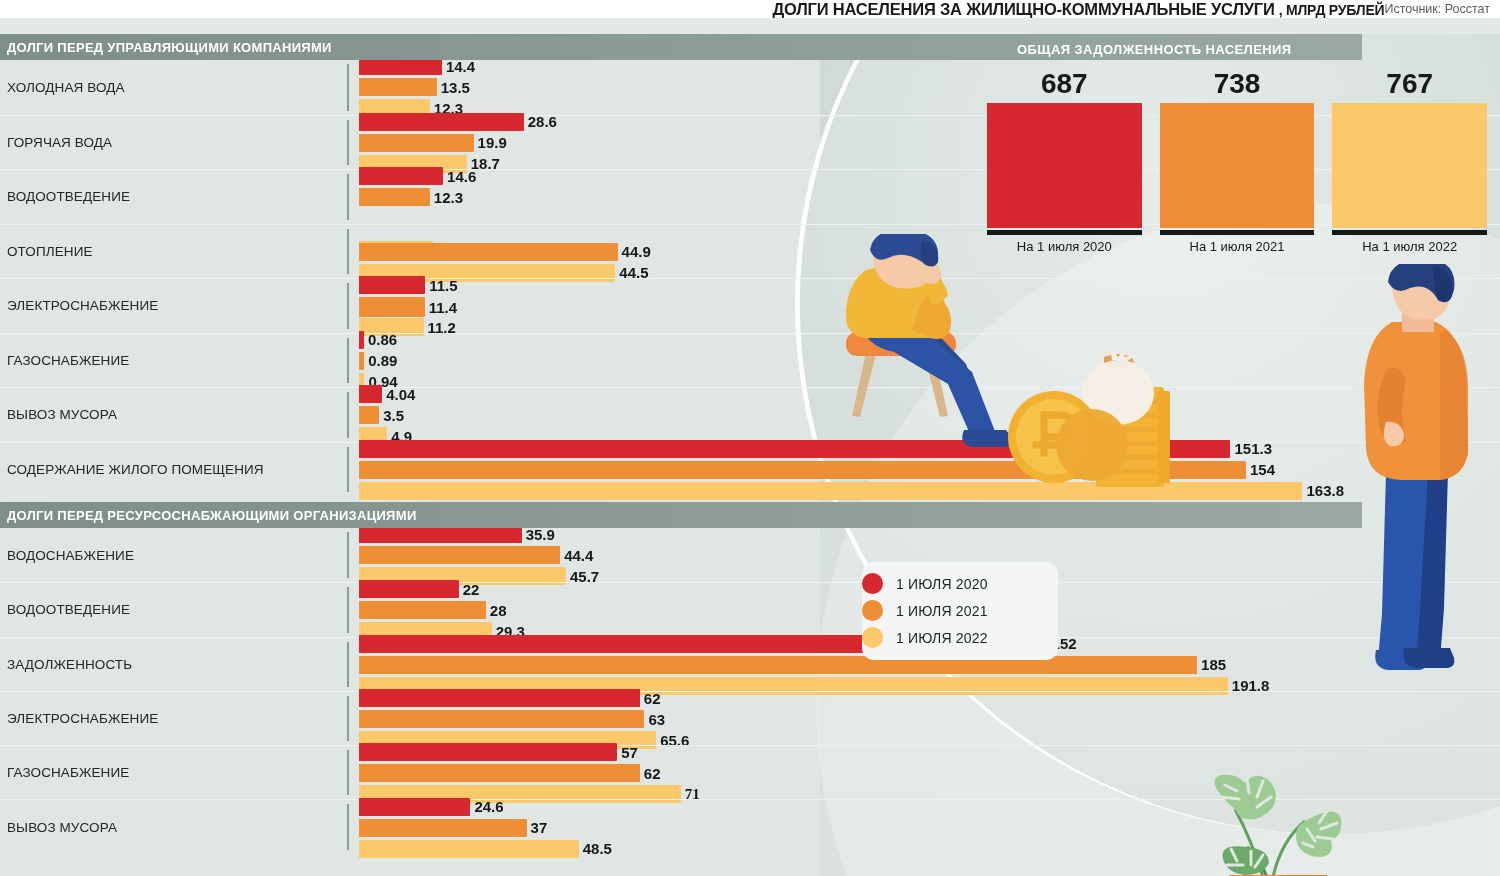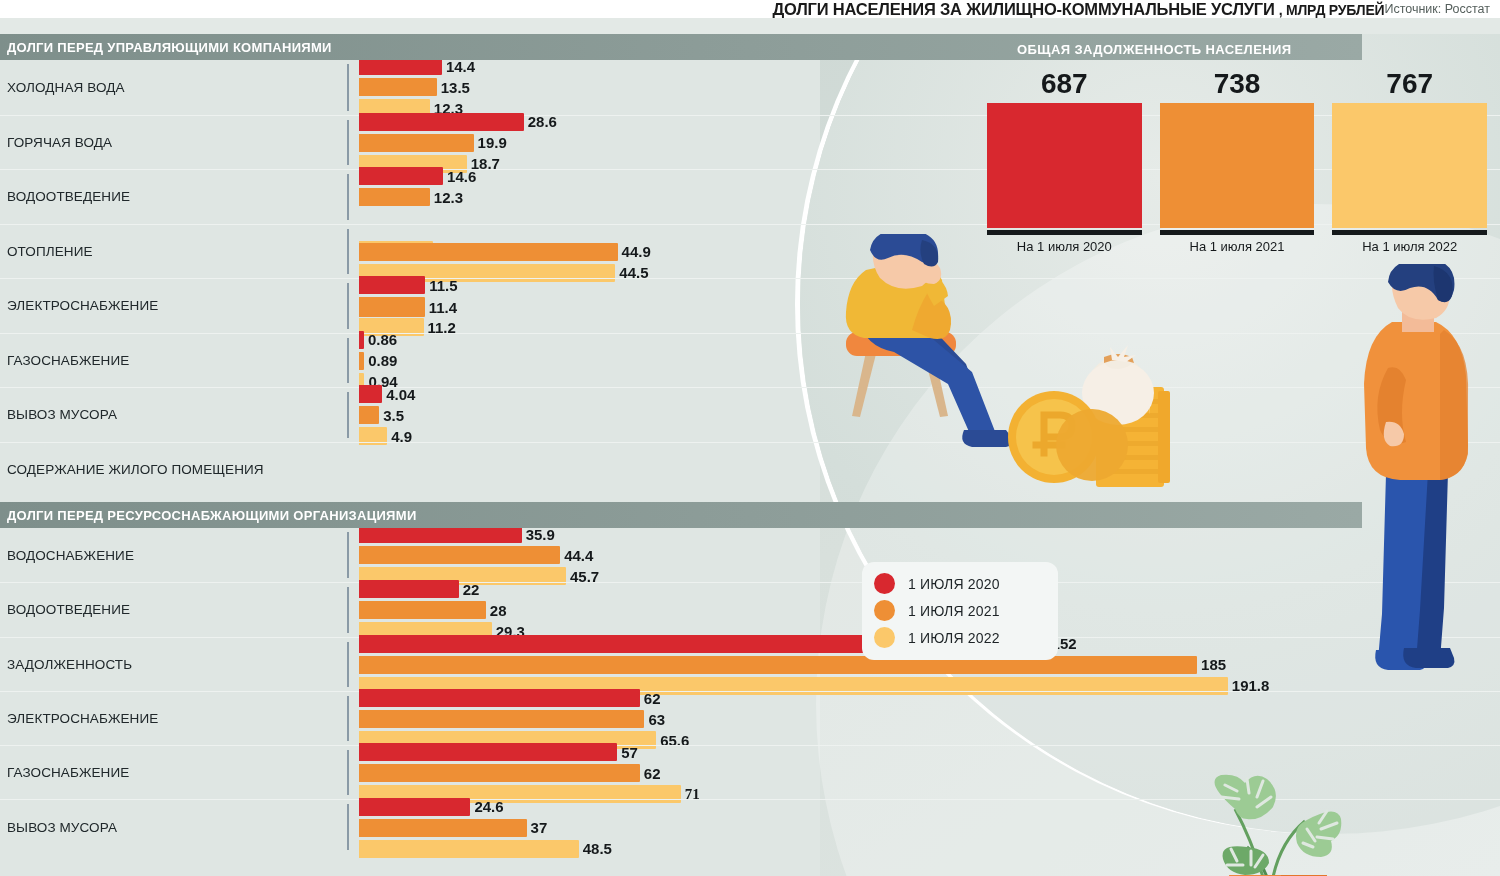--- a/index.html
+++ b/index.html
@@ -126,21 +126,21 @@
   .tbar.c1 { background: #ee8f35; }
   .tbar.c2 { background: #fbc86a; }
   .taxis { position: absolute; left: 32px; top: 196px; width: 500px; display: flex; gap: 18px; }
   .taxis-seg { flex: 1; }
   .taxis-rule { height: 5px; background: #15191b; }
   .tlabel { font-size: 13px; color: #15191b; text-align: center; margin-top: 4px; white-space: nowrap; }
 
   
   #legend {
     position: absolute; left: 862px; top: 528px;
-    width: 196px; padding: 8px 10px 9px 12px;
+    width: 196px; padding: 8px 10px 9px 0;
     background: #f3f6f5; border-radius: 12px;
     z-index: 30;
   }
   .leg-item { display: flex; align-items: center; height: 27px; }
   .leg-dot { width: 21px; height: 21px; border-radius: 50%; flex: 0 0 21px; }
   .leg-dot.c0 { background: #d8282f; }
   .leg-dot.c1 { background: #ee8f35; }
   .leg-dot.c2 { background: #fbc86a; }
   .leg-txt { font-size: 14px; color: #1d2326; margin-left: 13px; letter-spacing: 0.2px; }
 
@@ -290,20 +290,35 @@
             <span class="bar-val">3.5</span>
           </div>
           <div class="barline" style="top: 39.25px; height: 18px;">
             <div class="bar c2" style="width: 28.224px;"></div>
             <span class="bar-val">4.9</span>
           </div>
         </div>
       </div>
       <div class="row" style="height: 54.5px;">
         <div class="row-label">СОДЕРЖАНИЕ ЖИЛОГО ПОМЕЩЕНИЯ</div>
+        <div class="bars">
+          <div class="baseline"></div>
+          <div class="barline" style="top: -2.75px; height: 18px;">
+            <div class="bar c0" style="width: 871.488px;"></div>
+            <span class="bar-val">151.3</span>
+          </div>
+          <div class="barline" style="top: 18.25px; height: 18px;">
+            <div class="bar c1" style="width: 887.04px;"></div>
+            <span class="bar-val">154</span>
+          </div>
+          <div class="barline" style="top: 39.25px; height: 18px;">
+            <div class="bar c2" style="width: 943.488px;"></div>
+            <span class="bar-val">163.8</span>
+          </div>
+        </div>
       </div>
     </div>
 
   <div id="totals">
     <div id="totals-title">ОБЩАЯ ЗАДОЛЖЕННОСТЬ НАСЕЛЕНИЯ</div>
     <div class="tbars" id="tbars">
         <div class="tcol">
           <div class="tval">687</div>
           <div class="tbar c0" style="height: 111.864%;"></div>
         </div>

